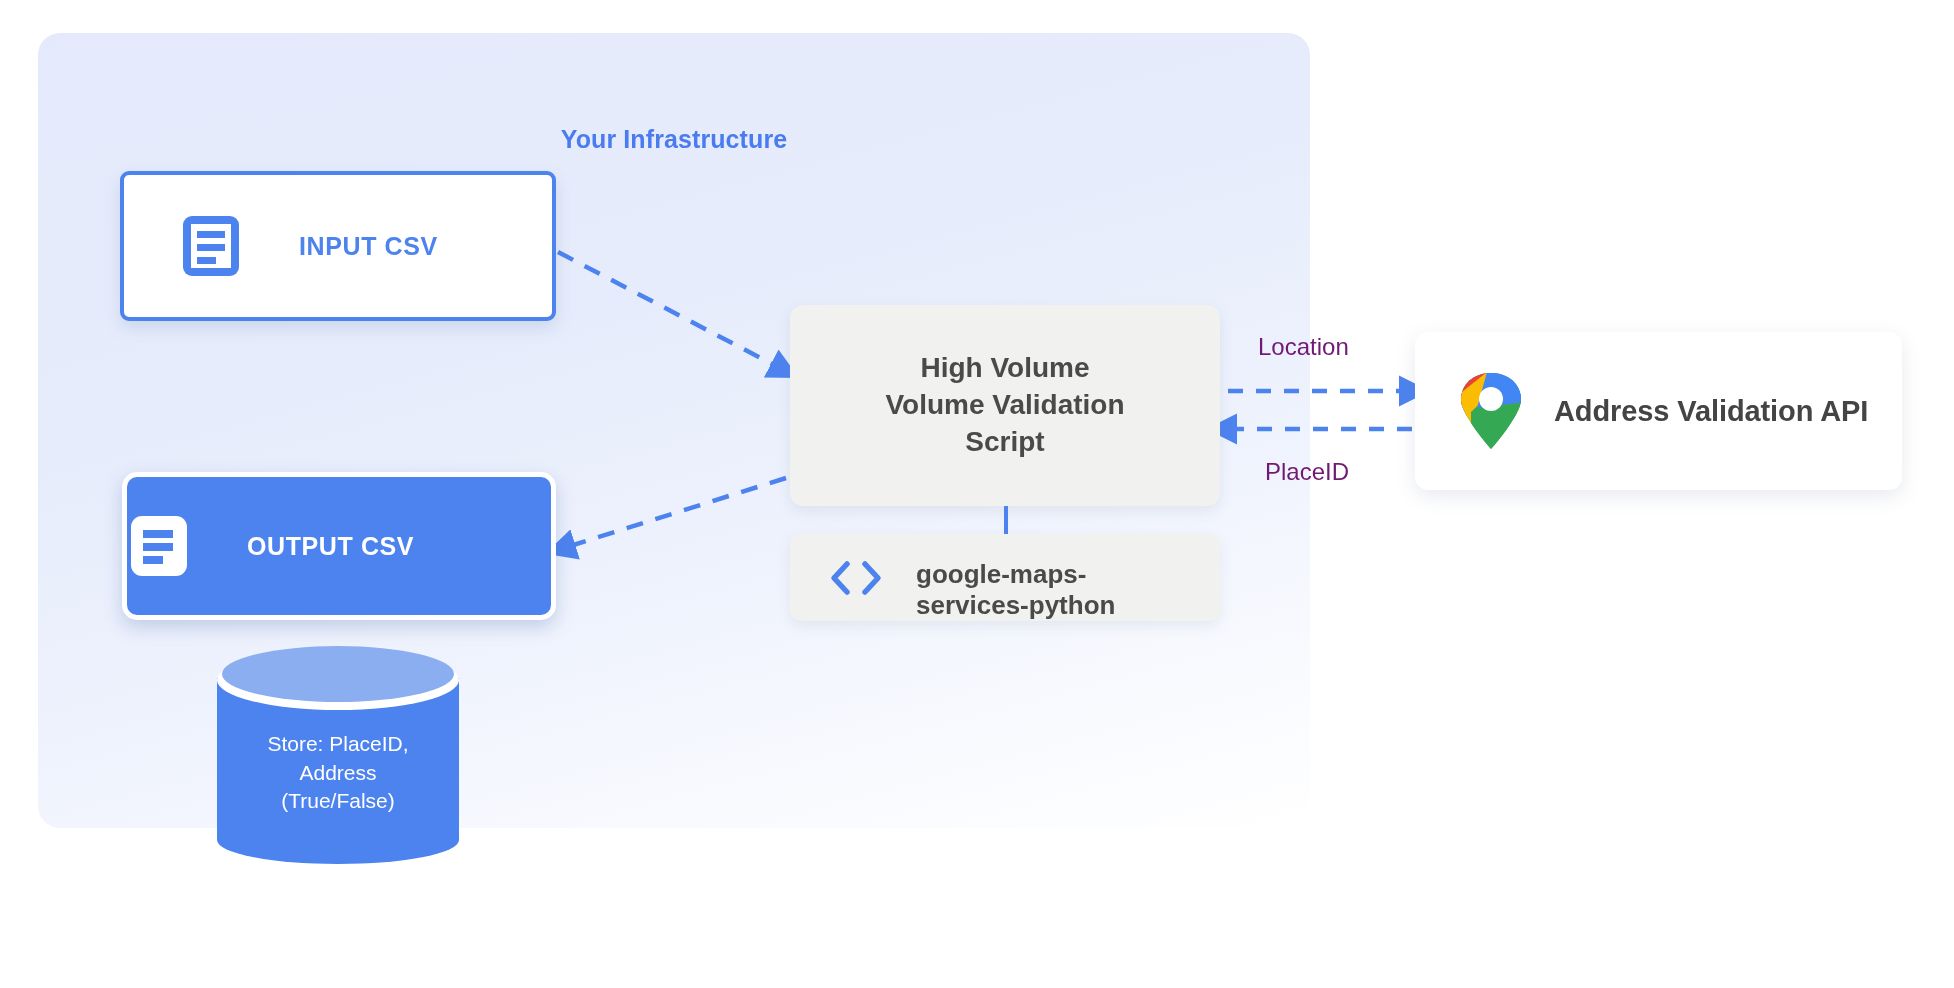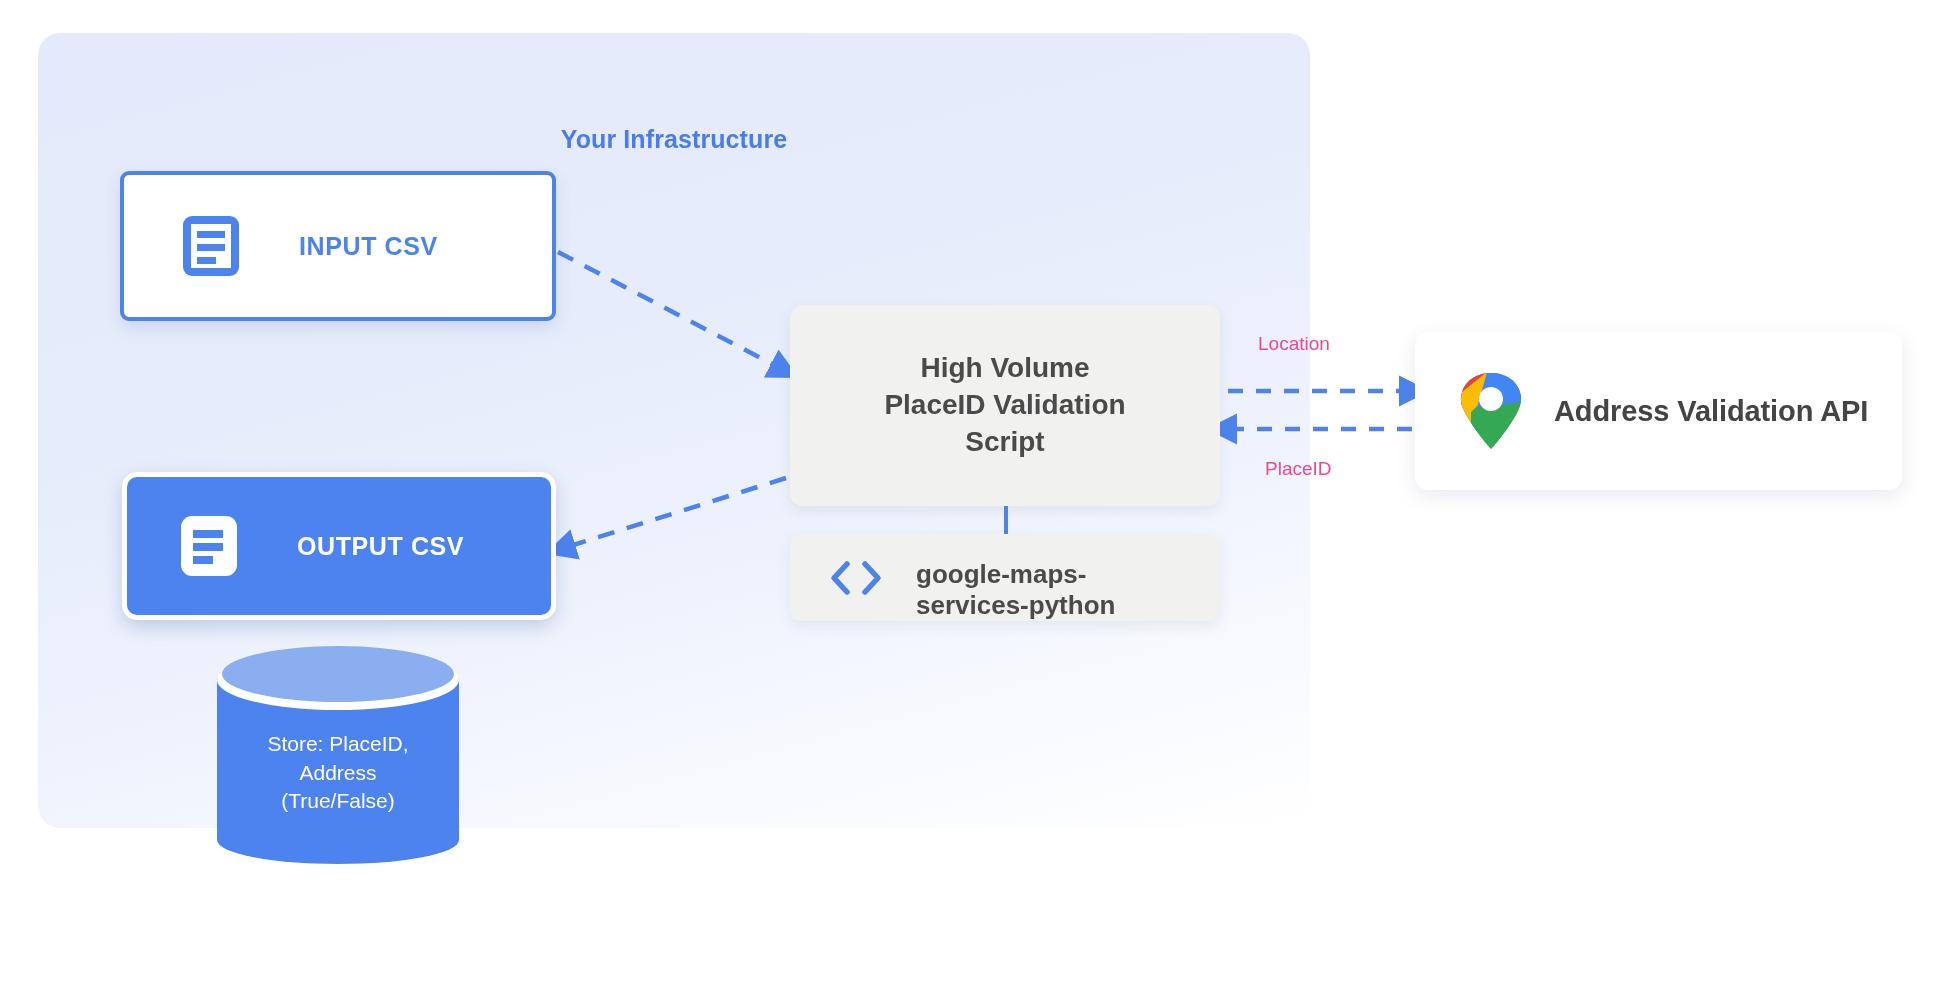--- a/index.html
+++ b/index.html
@@ -73,21 +73,20 @@
   
   #output-csv {
     left: 122px;
     top: 472px;
     width: 434px;
     height: 148px;
     background: #4d83ef;
     border: 5px solid #ffffff;
     border-radius: 15px;
     box-shadow: 0 7px 18px rgba(70,100,165,0.26);
-    padding-left: 50px;
   }
   #output-csv .node-label {
     font-size: 25px;
     font-weight: bold;
     color: #ffffff;
     letter-spacing: 0.6px;
     margin-left: 56px;
   }
 
   
@@ -184,22 +183,22 @@
     font-size: 21px;
     font-weight: normal;
     color: #ffffff;
     line-height: 1.36;
     pointer-events: none;
   }
 
   
   .edge-label {
     position: absolute;
-    font-size: 19px;
-    color: #ec4899;
+    font-size: 24px;
+    color: #701a75;
     white-space: nowrap;
   }
   #label-location { left: 1258px; top: 333px; }
   #label-placeid  { left: 1265px; top: 458px; }
 
   
   #edges {
     position: absolute;
     left: 0; top: 0;
     width: 1954px; height: 988px;
@@ -258,21 +257,21 @@
       <rect x="4" y="2" width="56" height="60" rx="11" ry="11" fill="#ffffff"></rect>
       <rect x="16" y="16" width="30" height="8" fill="#4d83ef"></rect>
       <rect x="16" y="29" width="30" height="8" fill="#4d83ef"></rect>
       <rect x="16" y="42" width="20" height="8" fill="#4d83ef"></rect>
     </svg>
     <span class="node-label">OUTPUT CSV</span>
   </div>
 
   <div class="node" id="script-box">
     <div class="script-line">High Volume</div>
-    <div class="script-line">PlaceID Validation</div>
+    <div class="script-line">Volume Validation</div>
     <div class="script-line">Script</div>
   </div>
 
   <div id="script-lib-connector"></div>
 
   <div class="node" id="library-box">
     <svg class="code-icon" viewBox="0 0 56 40">
       <path d="M19 6 L6 20 L19 34" fill="none" stroke="#4d83ef" stroke-width="5.5" stroke-linecap="round" stroke-linejoin="round"></path>
       <path d="M37 6 L50 20 L37 34" fill="none" stroke="#4d83ef" stroke-width="5.5" stroke-linecap="round" stroke-linejoin="round"></path>
     </svg>

